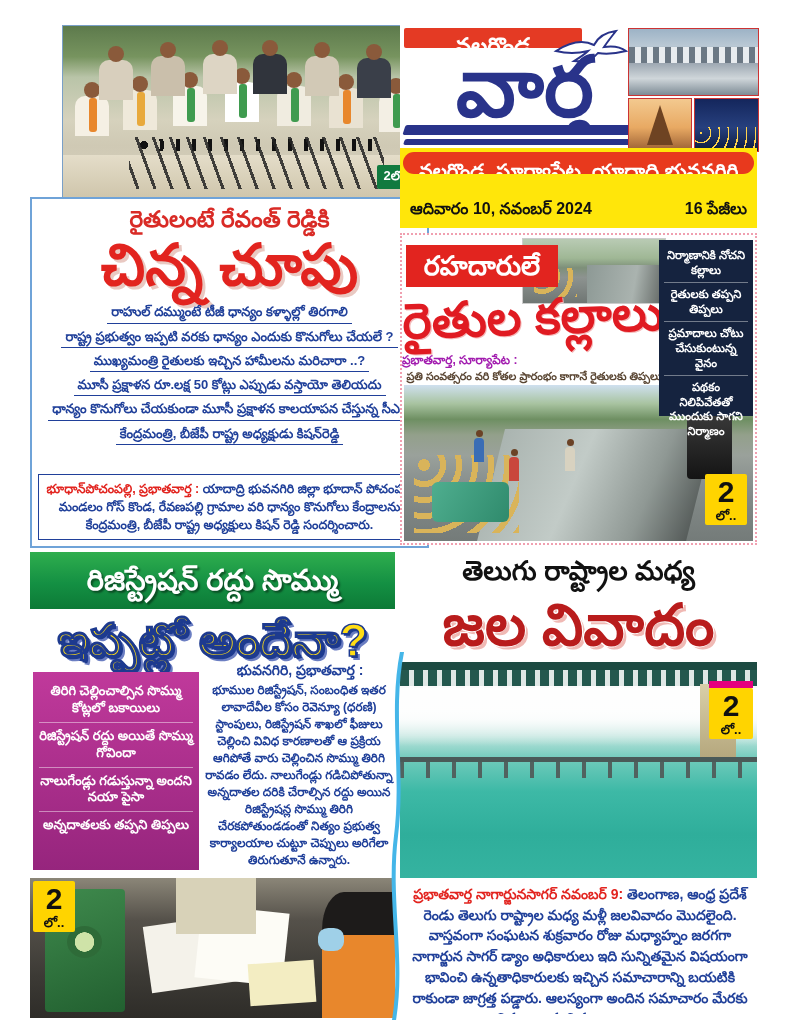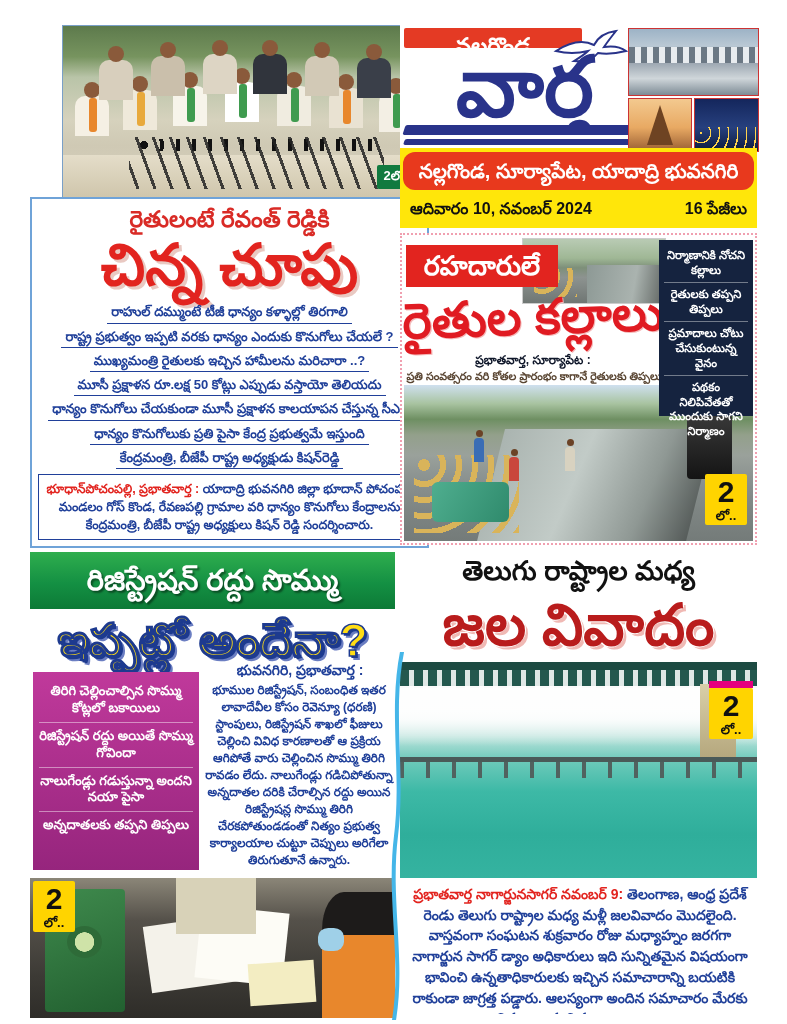--- a/index.html
+++ b/index.html
@@ -93,21 +93,21 @@
   #mast-img-temple:before{content:"";position:absolute;left:18px;top:6px;width:26px;height:40px;
     background:#6e4322;clip-path:polygon(50% 0,100% 100%,0 100%);}
   #mast-img-city{left:294px;top:73px;width:63px;height:52px;
     background:linear-gradient(180deg,#14265c 0%,#27407e 55%,#0d1b3e 100%);}
   #mast-img-city:before{content:"";position:absolute;left:0;top:28px;width:100%;height:24px;
     background:repeating-radial-gradient(circle at 6px 6px,#ffd34d 0 1.5px,transparent 1.5px 9px);}
 
   
   #yellow-strip{left:400px;top:148px;width:357px;height:80px;background:#ffe60a;}
   #district-bar{
-    position:absolute;left:3px;top:4px;right:3px;height:38px;background:#e8391d;
+    position:absolute;left:3px;top:4px;right:3px;height:22px;background:#e8391d;
     color:#ffffff;font-weight:900;font-size:20px;line-height:38px;text-align:center;
     border-radius:12px;overflow:hidden;
   }
   #date-row{position:absolute;left:10px;right:10px;bottom:6px;height:26px;
     color:#111;font-weight:900;font-size:16px;line-height:26px;}
   #issue-date{float:left;}
   #page-count{float:right;}
 
   
   #roads-article{
@@ -126,22 +126,22 @@
   #roads-thumb:before{content:"";position:absolute;left:8%;top:45%;width:30%;height:45%;
     background:repeating-radial-gradient(circle at 8px 8px,#d9b45a 0 5px,transparent 5px 13px);}
   #roads-thumb:after{content:"";position:absolute;right:0;top:40%;width:55%;height:60%;
     background:linear-gradient(100deg,#8d9995 0%,#aab3af 60%,#5c615e 100%);}
   #roads-headline{
     position:absolute;left:0px;top:58px;width:262px;text-align:center;
     color:#e01b22;font-weight:900;font-size:49px;line-height:1.0;
     transform:rotate(-2deg);text-shadow:1px 1px 0 #f5b9b9;
   }
   #roads-dateline{
-    position:absolute;left:0px;top:118px;width:262px;text-align:center;
-    color:#0f172a;font-weight:900;font-size:12px;
+    position:absolute;left:0px;top:118px;width:262px;text-align:left;
+    color:#a21caf;font-weight:900;font-size:12px;
   }
   #roads-body{
     position:absolute;left:4px;top:134px;width:256px;text-align:center;
     color:#5a4633;font-weight:bold;font-size:11px;line-height:1.4;
   }
   #roads-sidebar{
     position:absolute;right:2px;top:5px;width:94px;height:176px;background:#15233f;
     color:#ffffff;padding:4px 5px;box-sizing:border-box;z-index:3;
   }
   .side-item{font-size:11.5px;font-weight:bold;text-align:center;padding:4px 0;}
@@ -305,21 +305,20 @@
 
 <div id="lead-article" class="abs">
   <div id="lead-kicker" class="ctr">రైతులంటే రేవంత్ రెడ్డికి</div>
   <div id="lead-headline" class="ctr">చిన్న చూపు</div>
   <div id="lead-bullets">
       <div class="bullet"><span>రాహుల్ దమ్ముంటే టీజీ ధాన్యం కళ్ళాల్లో తిరగాలి</span></div>
       <div class="bullet"><span>రాష్ట్ర ప్రభుత్వం ఇప్పటి వరకు ధాన్యం ఎందుకు కొనుగోలు చేయలే ?</span></div>
       <div class="bullet"><span>ముఖ్యమంత్రి రైతులకు ఇచ్చిన హామీలను మరిచారా ..?</span></div>
       <div class="bullet"><span>మూసీ ప్రక్షాళన రూ.లక్ష 50 కోట్లు ఎప్పుడు వస్తాయో తెలియదు</span></div>
       <div class="bullet"><span>ధాన్యం కొనుగోలు చేయకుండా మూసీ ప్రక్షాళన కాలయాపన చేస్తున్న సీఎం</span></div>
-      <div class="bullet"><span>ధాన్యం కొనుగోలుకు ప్రతి పైసా కేంద్ర ప్రభుత్వమే ఇస్తుంది</span></div>
       <div class="bullet"><span>కేంద్రమంత్రి, బీజేపీ రాష్ట్ర అధ్యక్షుడు కిషన్‌రెడ్డి</span></div>
     </div>
   <div id="lead-bodybox">
     <span class="lead-in">భూధాన్‌పోచంపల్లి, ప్రభాతవార్త :</span>
     <span>యాదాద్రి భువనగిరి జిల్లా భూదాన్ పోచంపల్లి మండలం గోస్ కొండ, రేవణపల్లి గ్రామాల వరి ధాన్యం కొనుగోలు కేంద్రాలను కేంద్రమంత్రి, బీజేపీ రాష్ట్ర అధ్యక్షులు కిషన్ రెడ్డి సందర్శించారు.</span>
   </div>
 </div>
 
 <div id="masthead" class="abs">
   <div id="mast-region">నల్లగొండ</div>

